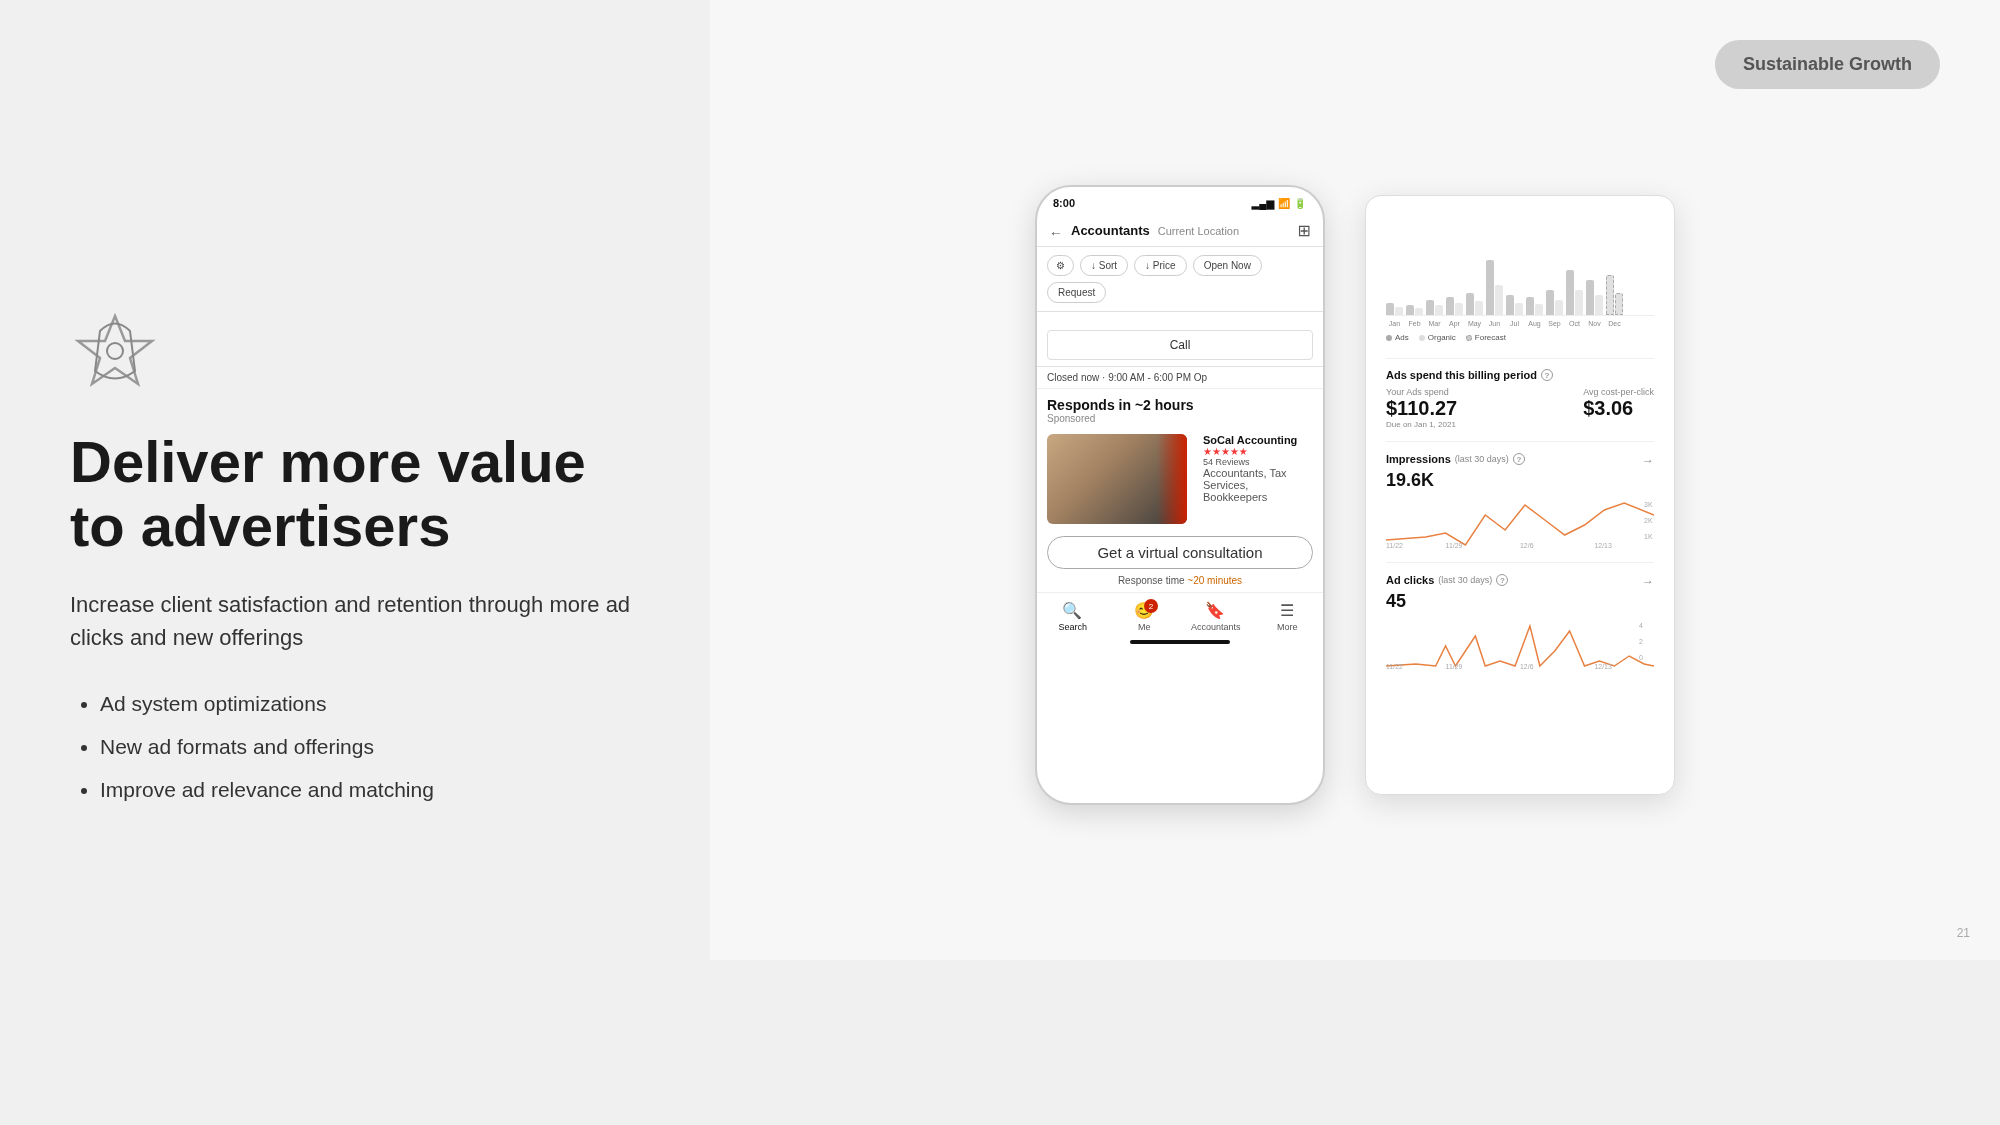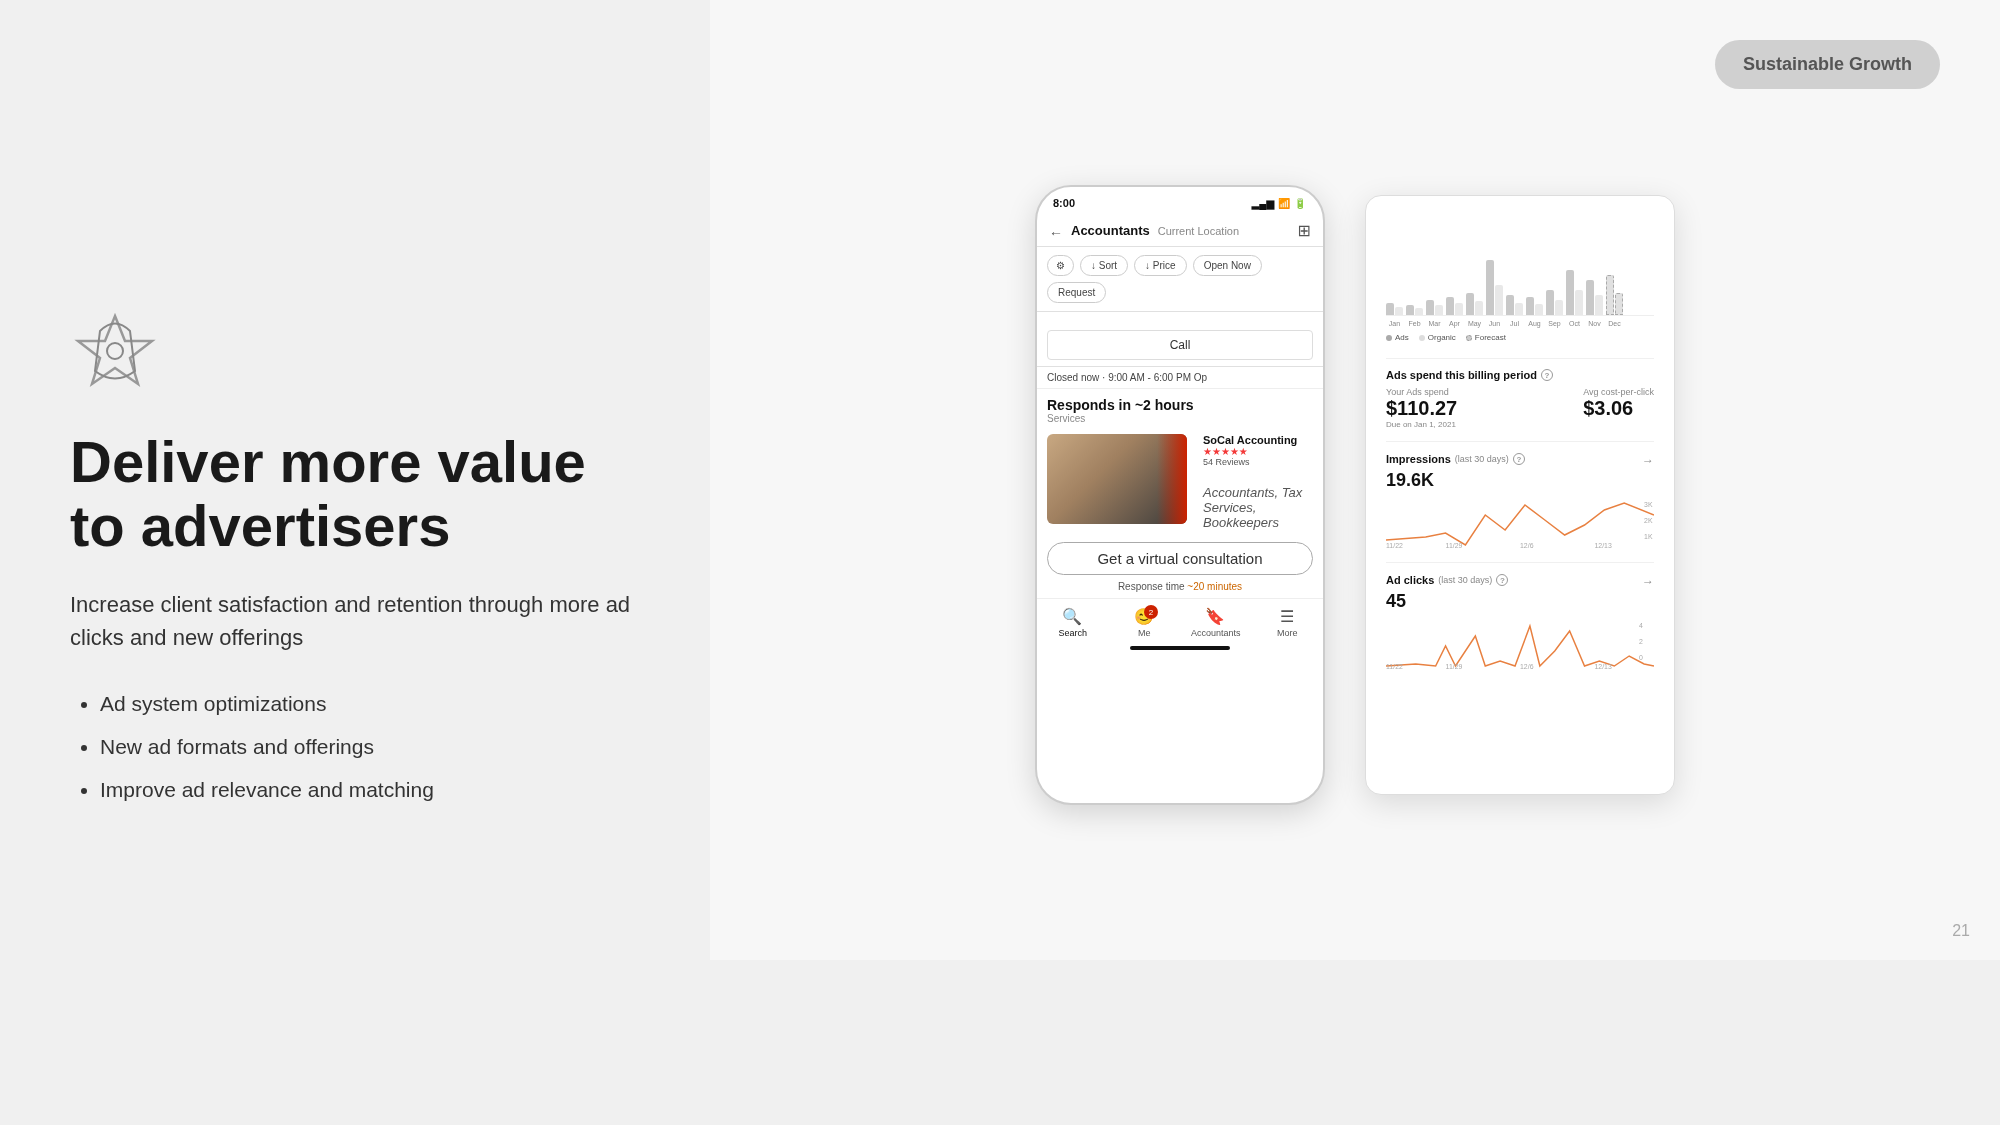--- a/index.html
+++ b/index.html
@@ -245,24 +245,23 @@
       color: #f43939;
       font-size: 10px;
     }
 
     .reviews-count {
       font-size: 9px;
       color: #555;
     }
 
     .biz-category {
-      font-size: 13px;
+      font-size: 11px;
       color: #555;
-      margin-top: 18px;
-      font-style: italic;
+      margin-top: 0;
     }
 
     .consult-btn {
       display: block;
       width: calc(100% - 20px);
       margin: 6px 10px;
       text-align: center;
       font-size: 15px;
       border: 1px solid #aaa;
       border-radius: 20px;
@@ -505,21 +504,21 @@
       font-size: 18px;
       font-weight: 700;
       color: #111;
       margin: 4px 0;
     }
 
     .page-number {
       position: absolute;
       bottom: 20px;
       right: 30px;
-      font-size: 16px;
+      font-size: 12px;
       color: #aaa;
     }
   </style>
 </head>
 <body>
 
 <div class="left-panel">
 
   <div>
     <svg class="logo-icon" viewBox="0 0 90 90" fill="none" xmlns="http://www.w3.org/2000/svg">
@@ -573,21 +572,21 @@
       <div class="call-btn">Call</div>
     </div>
 
     <div class="hours-bar">
       <span>Closed now · 9:00 AM - 6:00 PM</span>
       <span> Op</span>
     </div>
 
     <div class="responds-section">
       <div class="responds-title">Responds in ~2 hours</div>
-      <div class="sponsored-tag">Services</div>
+      <div class="sponsored-tag">Sponsored</div>
     </div>
 
     <div class="business-card">
       <div style="display:flex; gap:8px;">
         <div class="business-image">
           <div class="business-image-overlay"></div>
         </div>
         <div class="business-info">
           <div class="biz-name">SoCal Accounting</div>
           <div class="stars">★★★★★</div>

